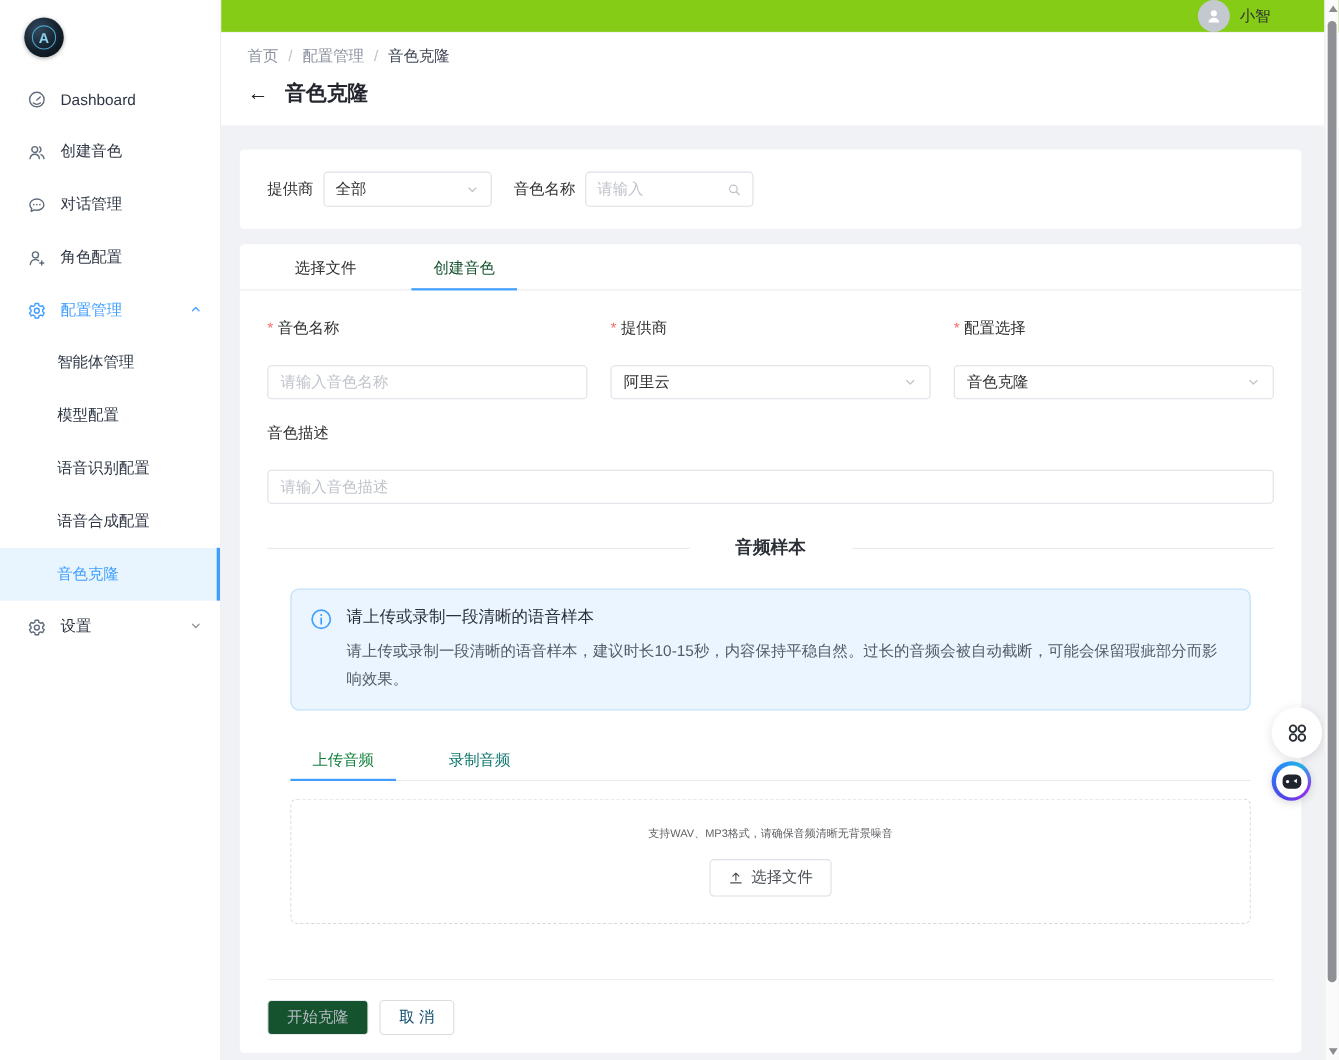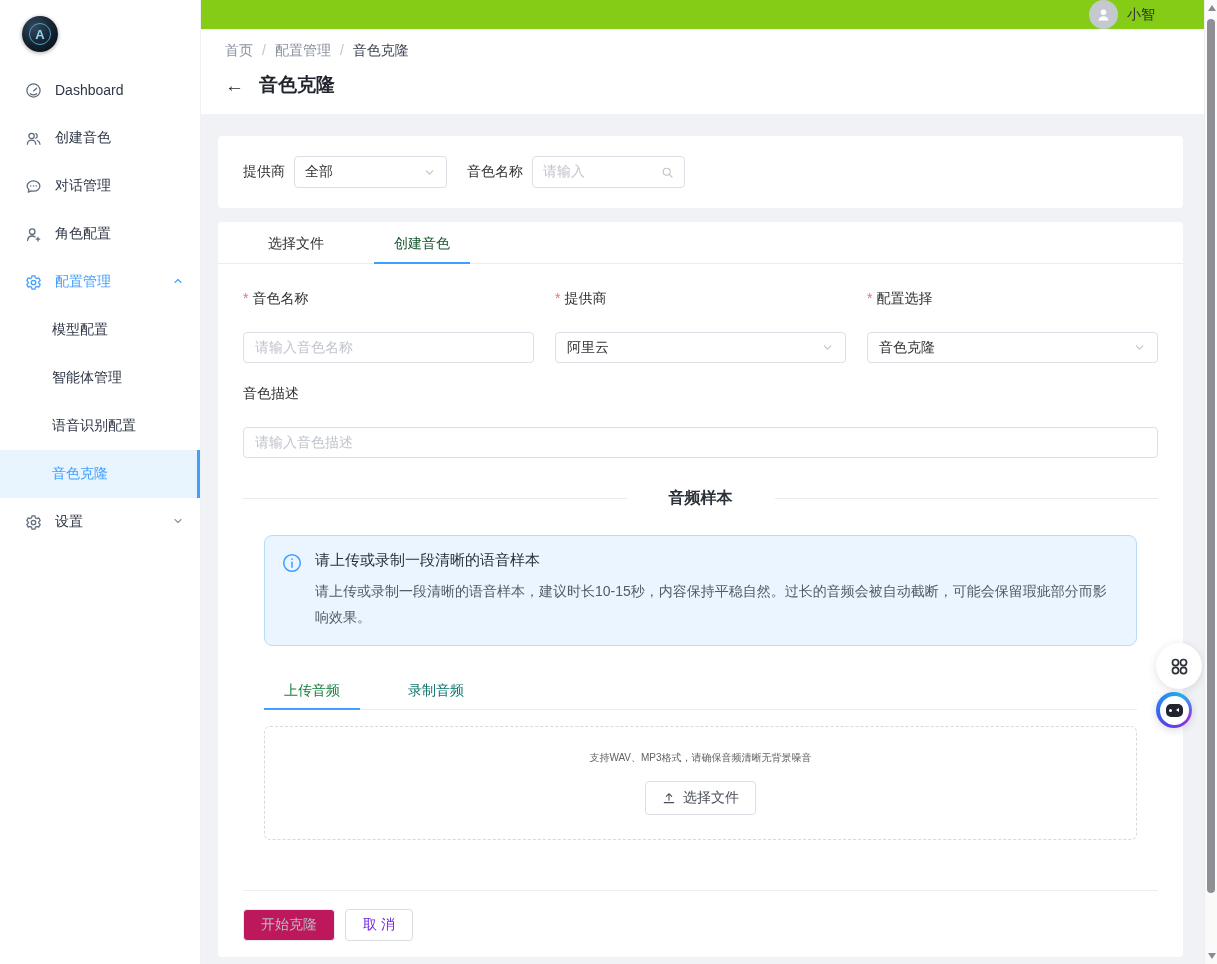--- a/index.html
+++ b/index.html
@@ -88,22 +88,22 @@
   .upload-tab.active { color:#15803d; font-weight:500; border-bottom-color:#409eff; }
 
   .dropzone { margin-top:16px; border:1px dashed #d6d9de; border-radius:6px; height:114px; display:flex; flex-direction:column; align-items:center; justify-content:center; gap:16px; background:#fff; }
   .drop-hint { color:#606266; font-size:10px; }
   .choose-btn { display:inline-flex; align-items:center; gap:7px; padding:7px 16px; border:1px solid #dcdfe6; border-radius:4px; background:#fff; font-size:14px; color:#4a4f57; cursor:pointer; }
   .choose-btn svg { width:14px; height:14px; }
   .choose-btn .icon-stroke { stroke:#4a4f57; }
 
   .card-footer { border-top:1px solid #ebeef2; margin-top:50px; padding:18px 0 16px; display:flex; gap:10px; }
   .btn { height:32px; padding:0 17px; border-radius:4px; font-size:14px; border:1px solid transparent; cursor:pointer; background:#fff; font-family:inherit; }
-  .btn-disabled { background:#be185d; border-color:#e6e9ed; color:#b6bcc4; cursor:not-allowed; }
-  .btn-plain { background:#fff; border-color:#d9dce0; color:#6d28d9; }
+  .btn-disabled { background:#14532d; border-color:#e6e9ed; color:#b6bcc4; cursor:not-allowed; }
+  .btn-plain { background:#fff; border-color:#d9dce0; color:#0c4a6e; }
 
   .footer-icons { display:flex; justify-content:center; gap:42px; margin-top:18px; }
   .footer-icons svg { width:18px; height:18px; }
   .footer-icons .icon-stroke { stroke:#9aa0a8; stroke-width:1.3; }
   .footer-icons .icon-fill { fill:#9aa0a8; }
 
   
   .fab-apps { position:absolute; right:15px; top:643px; width:46px; height:46px; border-radius:50%; background:#fff;
               box-shadow:0 2px 10px rgba(0,0,0,.12); display:flex; align-items:center; justify-content:center; cursor:pointer; z-index:4; }
   .fab-apps svg { width:21px; height:21px; }
@@ -188,27 +188,30 @@
               <circle cx="8" cy="8" r="2.1"></circle>
             </g>
           </svg>
         <span>配置管理</span>
         <span class="chev"><svg viewBox="0 0 16 16">
               <path class="icon-stroke" d="M4 10l4-4 4 4"></path>
             </svg></span>
       </div>
 
       <div class="submenu-item">
+        <span>智能体管理</span>
+      </div>
+      <div class="submenu-item">
         <span>模型配置</span>
-      </div>
-      <div class="submenu-item">
-        <span>智能体管理</span>
       </div>
       <div class="submenu-item">
         <span>语音识别配置</span>
+      </div>
+      <div class="submenu-item">
+        <span>语音合成配置</span>
       </div>
       <div class="submenu-item active">
         <span>音色克隆</span>
       </div>
 
       <div class="menu-item">
         <svg viewBox="0 0 16 16">
             <g class="icon-stroke">
               <path d="M6.6 1.8h2.8l.4 1.8c.5.2.9.4 1.3.7l1.8-.6 1.4 2.4-1.4 1.3c0 .2.1.4.1.6s0 .4-.1.6l1.4 1.3-1.4 2.4-1.8-.6c-.4.3-.8.5-1.3.7l-.4 1.8H6.6l-.4-1.8c-.5-.2-.9-.4-1.3-.7l-1.8.6-1.4-2.4 1.4-1.3c0-.2-.1-.4-.1-.6s0-.4.1-.6L1.7 6.1l1.4-2.4 1.8.6c.4-.3.8-.5 1.3-.7l.4-1.8z"></path>
               <circle cx="8" cy="8" r="2.1"></circle>

